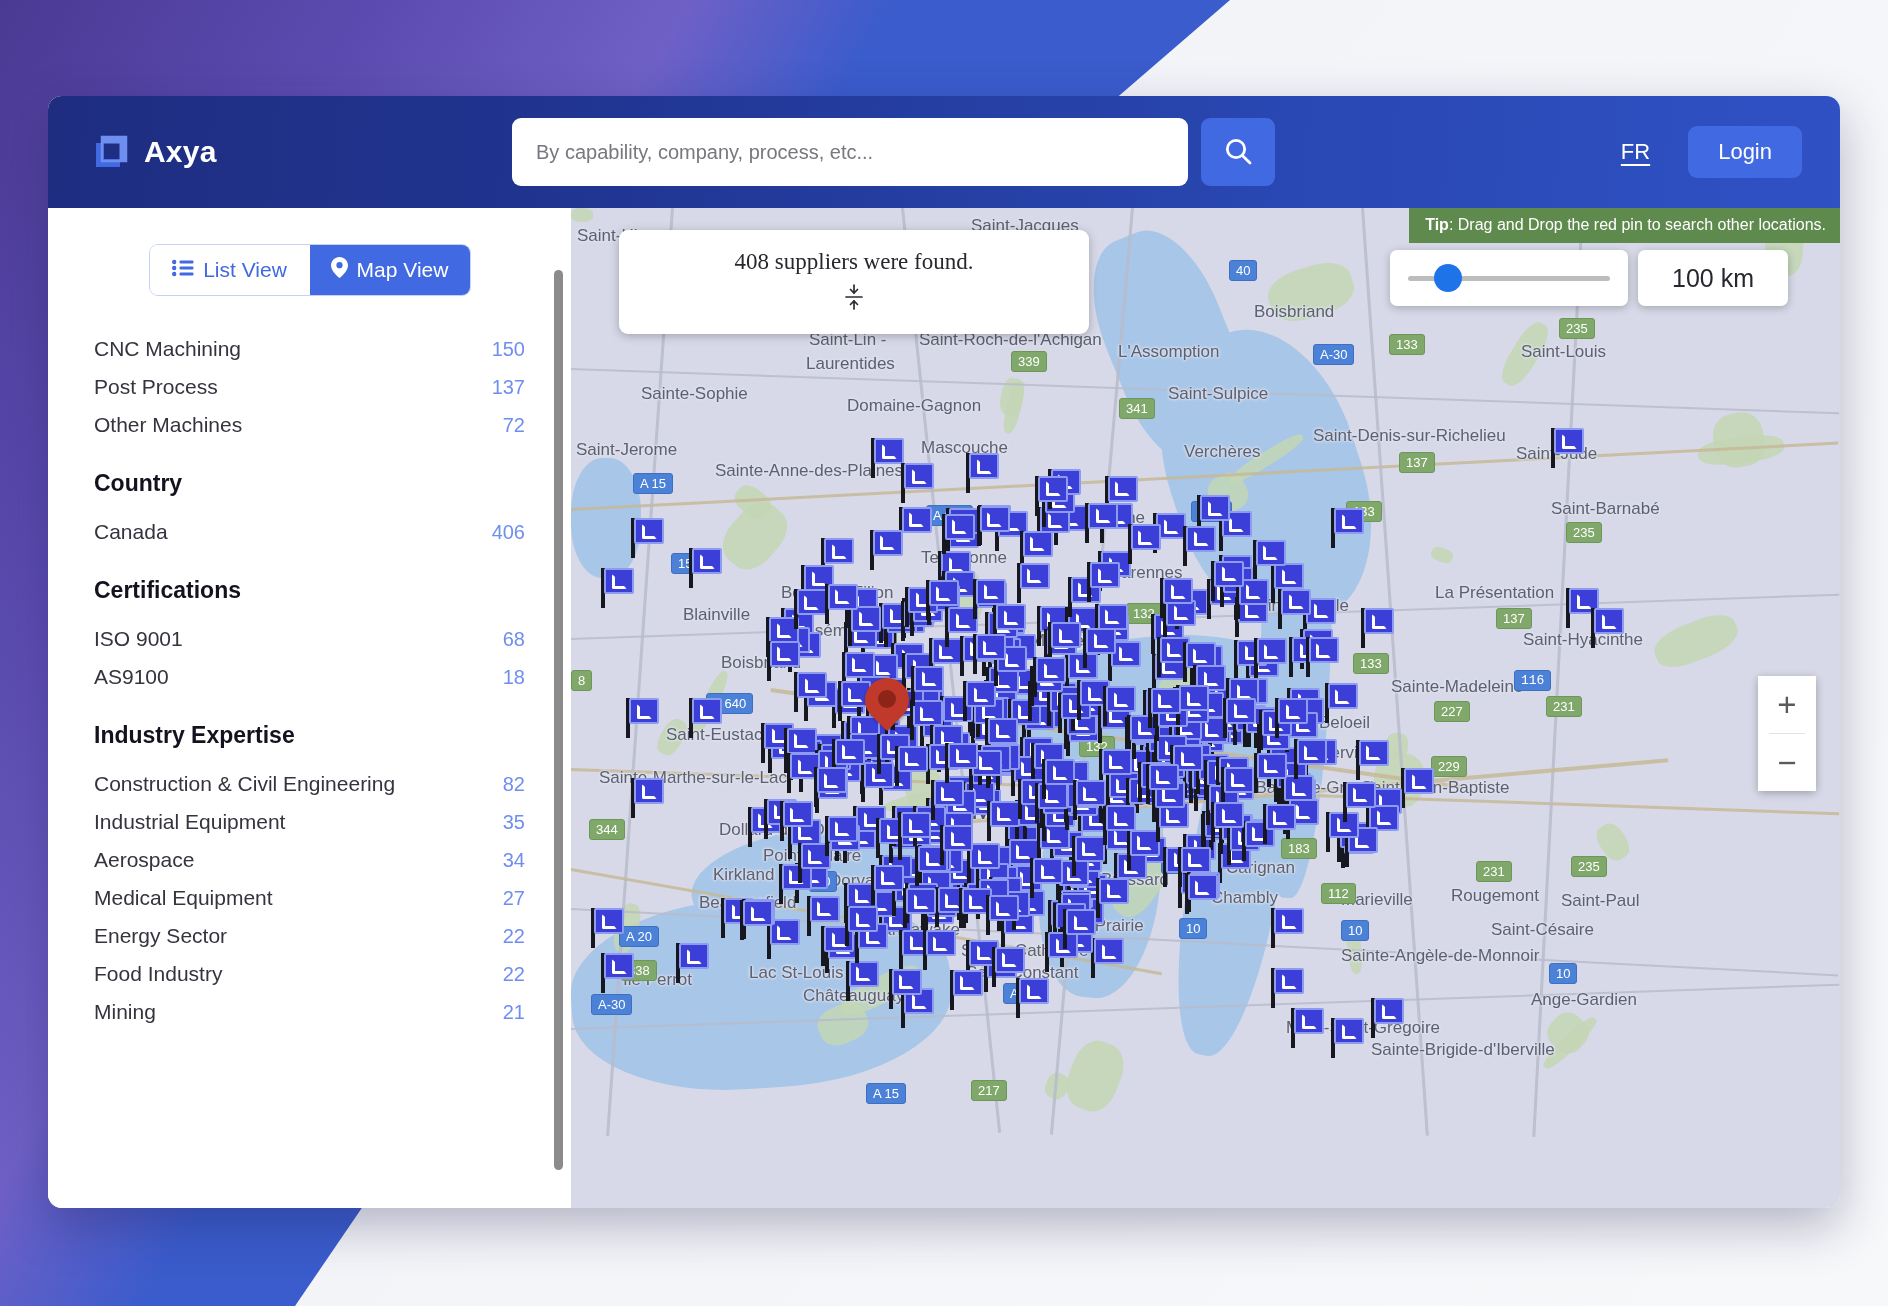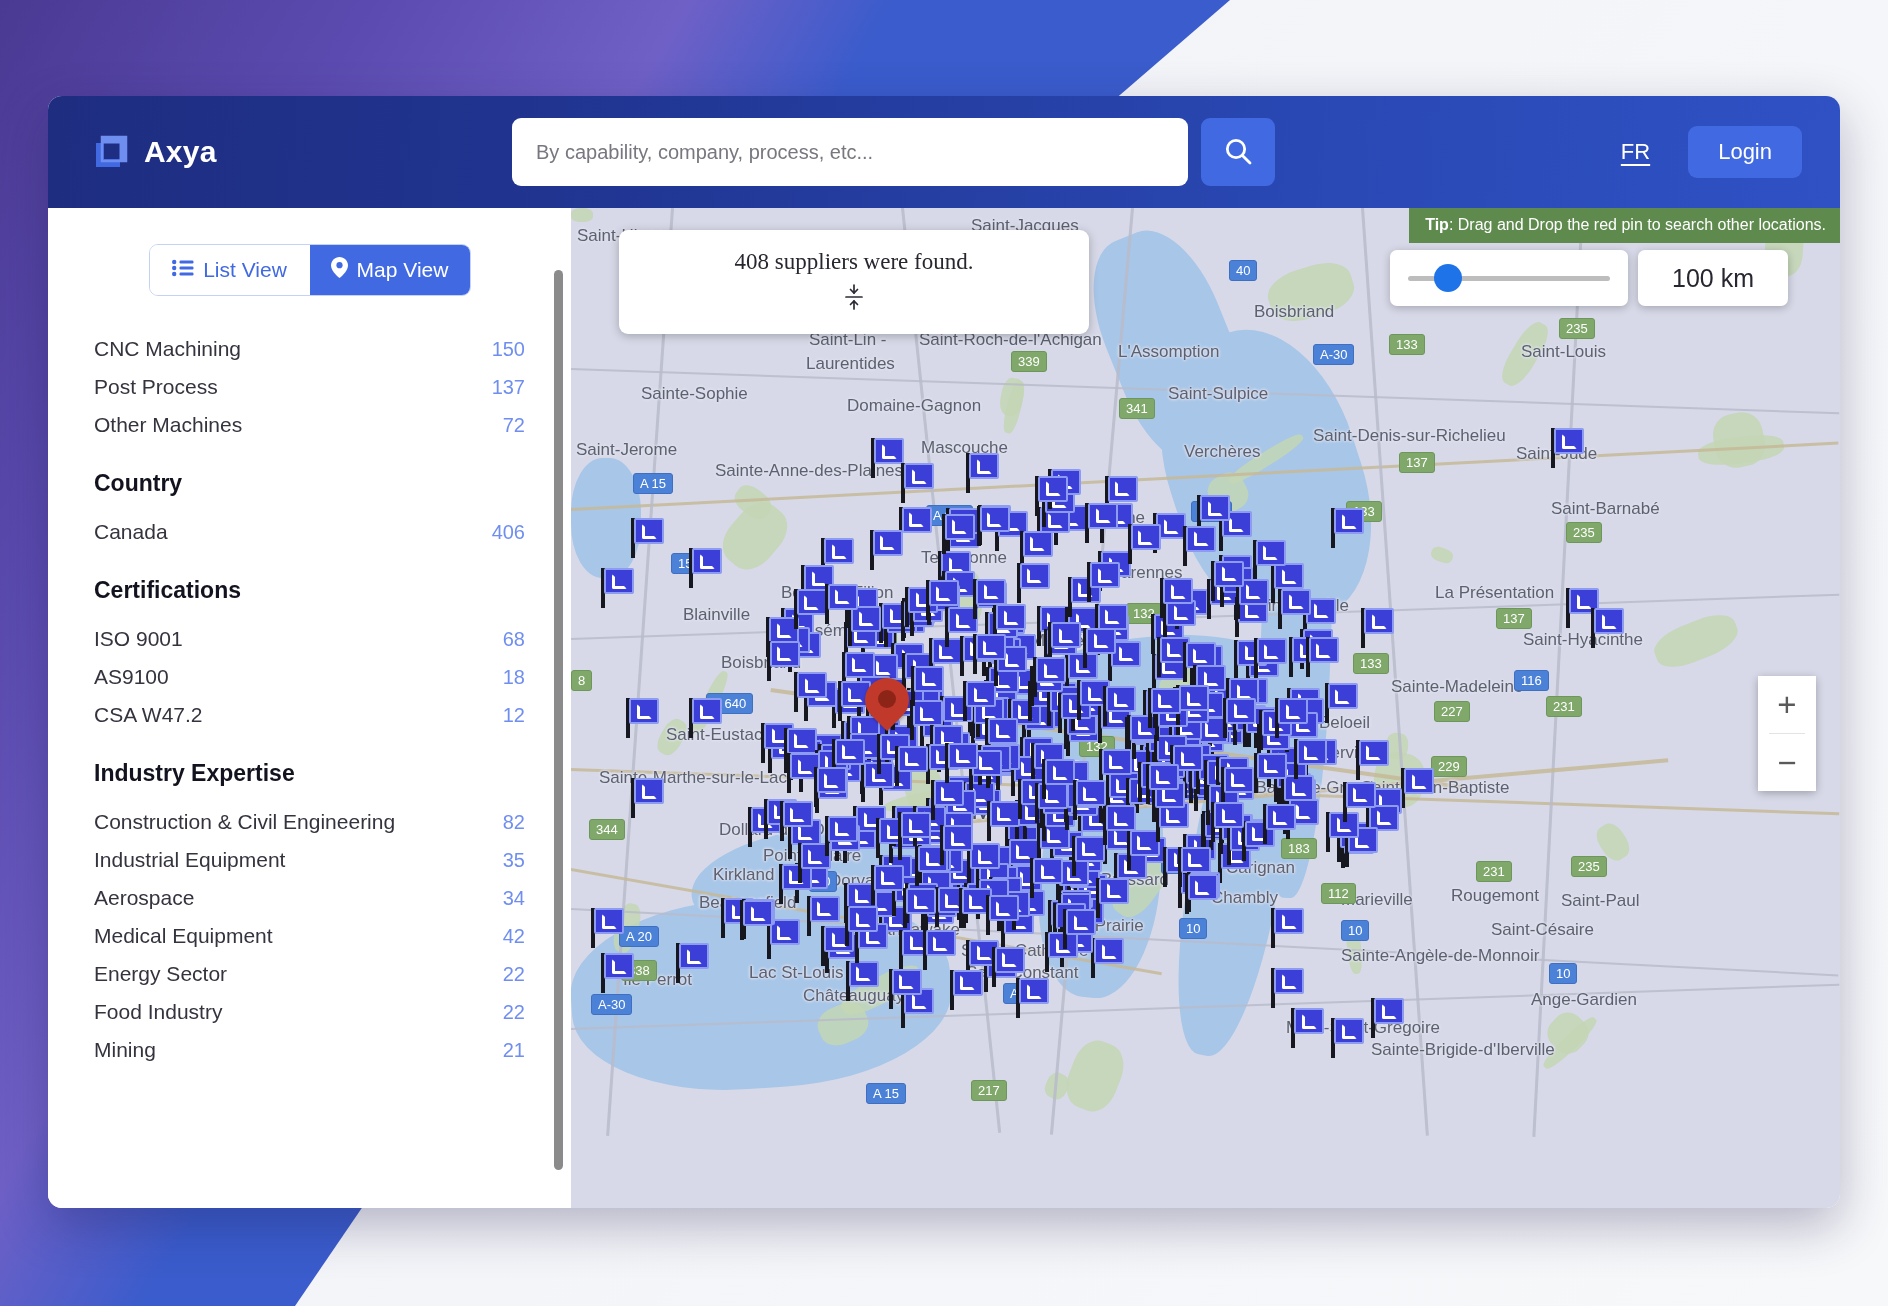--- a/index.html
+++ b/index.html
@@ -324,41 +324,37 @@
 
         <div class="facet-title">Certifications</div>
         <div class="facet-row">
           <span class="facet-label">ISO 9001</span>
           <span class="facet-count">68</span>
         </div>
         <div class="facet-row">
           <span class="facet-label">AS9100</span>
           <span class="facet-count">18</span>
         </div>
-        <div class="facet-row">
-          <span class="facet-label">CSA W47.2</span>
-          <span class="facet-count">12</span>
-        </div>
 
         <div class="facet-title">Industry Expertise</div>
         <div class="facet-row">
           <span class="facet-label">Construction &amp; Civil Engineering</span>
           <span class="facet-count">82</span>
         </div>
         <div class="facet-row">
           <span class="facet-label">Industrial Equipment</span>
           <span class="facet-count">35</span>
         </div>
         <div class="facet-row">
           <span class="facet-label">Aerospace</span>
           <span class="facet-count">34</span>
         </div>
         <div class="facet-row">
           <span class="facet-label">Medical Equipment</span>
-          <span class="facet-count">42</span>
+          <span class="facet-count">27</span>
         </div>
         <div class="facet-row">
           <span class="facet-label">Energy Sector</span>
           <span class="facet-count">22</span>
         </div>
         <div class="facet-row">
           <span class="facet-label">Food Industry</span>
           <span class="facet-count">22</span>
         </div>
         <div class="facet-row">
@@ -502,21 +498,21 @@
           <div class="shield blue" style="left: 62px; top: 265px;">A 15</div>
           <div class="shield blue" style="left: 355px; top: 297px;">A 640</div>
           <div class="shield blue" style="left: 620px; top: 293px;">A-30</div>
           <div class="shield" style="left: 775px; top: 293px;">133</div>
           <div class="shield blue" style="left: 100px; top: 345px;">15</div>
           <div class="shield" style="left: 555px; top: 395px;">132</div>
           <div class="shield" style="left: 925px; top: 400px;">137</div>
           <div class="shield" style="left: 290px; top: 420px;">335</div>
           <div class="shield" style="left: 0px; top: 462px;">8</div>
           <div class="shield" style="left: 782px; top: 445px;">133</div>
-          <div class="shield blue" style="left: 943px; top: 462px;">116</div>
+          <div class="shield blue" style="left: 943px; top: 462px; font-family: Liberation Mono, monospace;">116</div>
           <div class="shield" style="left: 863px; top: 493px;">227</div>
           <div class="shield" style="left: 975px; top: 488px;">231</div>
           <div class="shield blue" style="left: 135px; top: 485px;">A 640</div>
           <div class="shield" style="left: 508px; top: 528px;">132</div>
           <div class="shield" style="left: 860px; top: 548px;">229</div>
           <div class="shield" style="left: 18px; top: 611px;">344</div>
           <div class="shield blue" style="left: 590px; top: 645px;">A-30</div>
           <div class="shield" style="left: 710px; top: 630px;">183</div>
           <div class="shield" style="left: 905px; top: 653px;">231</div>
           <div class="shield" style="left: 1000px; top: 648px;">235</div>

